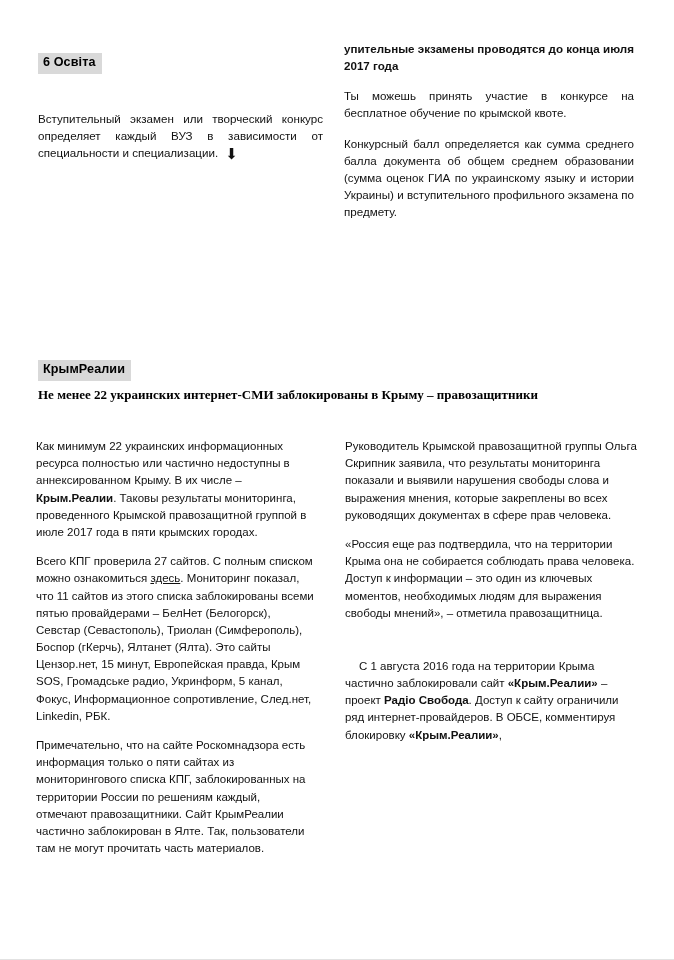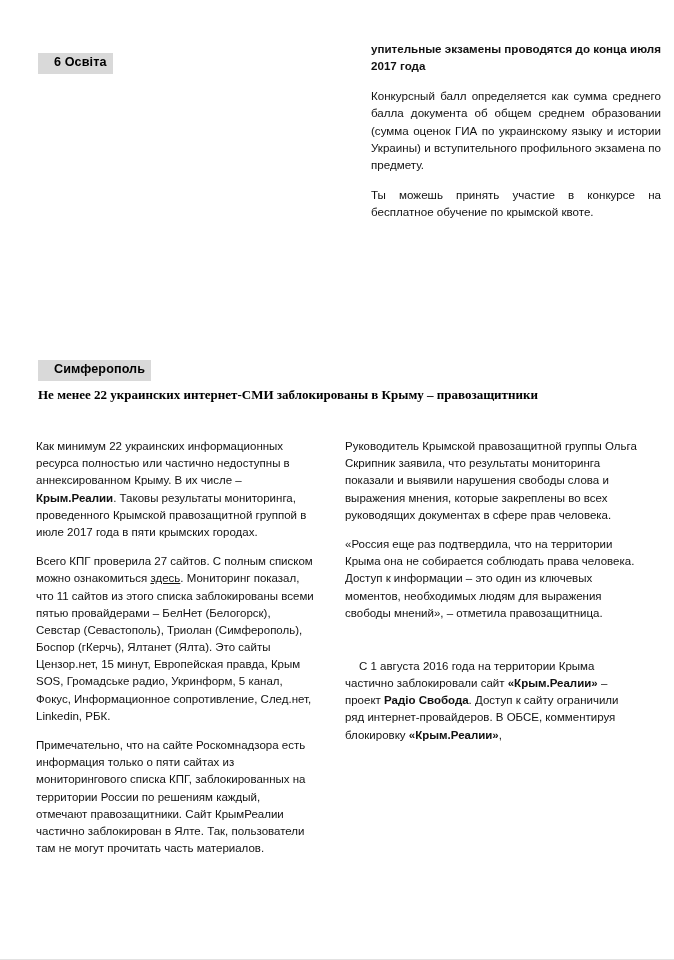--- a/index.html
+++ b/index.html
@@ -49,21 +49,21 @@
   .u { text-decoration: underline; }
 
   
   .rubric {
     display: inline-block;
     background: #d9d9d9;
     color: #000;
     font-weight: bold;
     font-size: 12.6px;
     line-height: 1.25;
-    padding: 2px 6px 3px 16px;
+    padding: 2px 6px 3px 5px;
     letter-spacing: 0.1px;
   }
 
   
   .headline {
     font-family: "Liberation Serif", serif;
     font-weight: bold;
     font-size: 13px;
     line-height: 1.28;
     color: #000;
@@ -80,21 +80,21 @@
     font-family: "DejaVu Sans", sans-serif;
   }
   .check {
     font-family: "DejaVu Sans", sans-serif;
     font-weight: bold;
   }
 
   
   #rubric-education { position: absolute; left: 38px;  top: 53px; }
   #edu-left        { left: 38px;  top: 110px; width: 285px; }
-  #edu-right       { left: 371px; top: 40px;  width: 290px; }
+  #edu-right       { left: 344px; top: 40px;  width: 290px; }
 
   #rubric-society  { position: absolute; left: 38px;  top: 360px; }
   #society-head    { left: 38px;  top: 380px; width: 600px; }
 
   #soc-left        { left: 36px;  top: 438px; width: 278px; }
   #soc-right       { left: 345px; top: 438px; width: 295px; }
 
   
   #soc-left .p, #soc-right .p {
     text-align: left;
@@ -108,34 +108,37 @@
 <body>
 
 <div class="page">
 
   <span id="rubric-education" class="rubric">6 Освіта</span>
 
   <div class="col" id="edu-left">
 
 
 
+    <p class="p just">
+      <span>Вступительный экзамен или творческий конкурс определяет каждый ВУЗ в зависимости от специальности и специализации.</span><span class="arrow">⬇</span>
+    </p>
 
   </div>
 
   <div class="col" id="edu-right">
 
     <p class="p just bold">упительные экзамены проводятся до конца июля 2017 года</p>
 
+    <p class="p just">Ты можешь принять участие в конкурсе на бесплатное обучение по крымской квоте.</p>
+
     <p class="p just">Конкурсный балл определяется как сумма среднего балла документа об общем среднем образовании (сумма оценок ГИА по украинскому языку и истории Украины) и вступительного профильного экзамена по предмету.</p>
-
-    <p class="p just">Ты можешь принять участие в конкурсе на бесплатное обучение по крымской квоте.</p>
 
   </div>
 
-  <span id="rubric-society" class="rubric">Симферополь</span>
+  <span id="rubric-society" class="rubric">КрымРеалии</span>
 
   <div class="col" id="society-head">
     <h1 class="headline">Не менее 22 украинских интернет-СМИ заблокированы в Крыму – правозащитники</h1>
   </div>
 
   <div class="col" id="soc-left">
 
     <p class="p">
       <span>Как минимум 22 украинских информационных ресурса полностью или частично недоступны в аннексированном Крыму. В их числе – </span><b>Крым.Реалии</b><span>. Таковы результаты мониторинга, проведенного Крымской правозащитной группой в июле 2017 года в пяти крымских городах.</span>
     </p>

